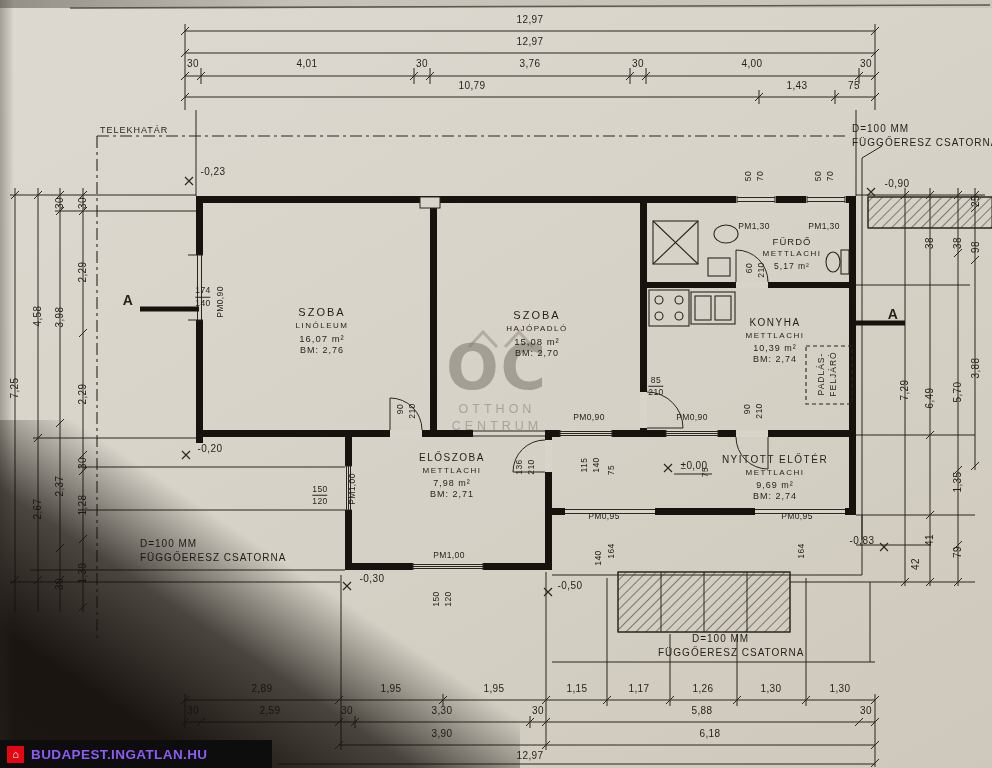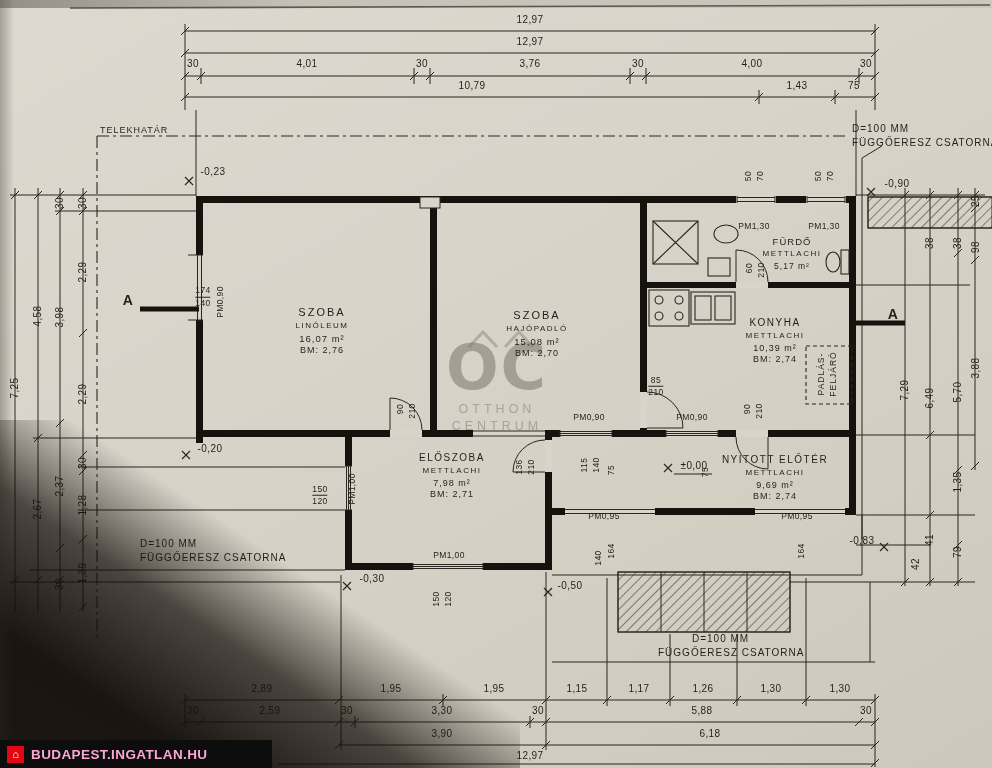--- a/index.html
+++ b/index.html
@@ -25,21 +25,21 @@
     background:linear-gradient(to top right,rgba(20,15,10,.97) 20%,rgba(20,15,10,.72) 40%,rgba(22,17,12,0) 57%);}
   .edgeL{position:absolute;left:0;top:0;width:14px;height:768px;z-index:5;pointer-events:none;
     background:linear-gradient(to right,rgba(45,40,32,.32),rgba(45,40,32,0));}
   .edgeT{position:absolute;left:0;top:0;width:992px;height:8px;z-index:5;pointer-events:none;
     background:linear-gradient(to right,rgba(85,80,72,.55),rgba(120,115,105,.22) 30%,rgba(120,115,105,.12));}
   .vig{position:absolute;inset:0;z-index:6;pointer-events:none;
     background:radial-gradient(140% 120% at 60% 35%,rgba(0,0,0,0) 60%,rgba(58,50,38,.16) 100%);}
   .bar{position:absolute;left:0;top:740px;width:272px;height:28px;background:#0d0d0d;z-index:7;
     display:flex;align-items:center;gap:7px;padding-left:7px;box-sizing:border-box;}
   .logo{width:17px;height:17px;background:#e30613;color:#fff;font-size:11px;display:flex;align-items:center;justify-content:center;flex:0 0 auto;}
-  .bartext{color:#f9a8d4;font-size:13.5px;font-weight:bold;letter-spacing:.4px;white-space:nowrap;}
+  .bartext{color:#8b5cf6;font-size:13.5px;font-weight:bold;letter-spacing:.4px;white-space:nowrap;}
 </style>
 </head>
 <body>
 
 <div class="stage">
 
   <svg width="992" height="768" viewBox="0 0 992 768">
     <defs>
       <pattern id="hatch" width="7" height="7" patternUnits="userSpaceOnUse" patternTransform="rotate(45)">
         <line x1="0" y1="0" x2="0" y2="7" stroke="#413c31" stroke-width="1.2"></line>

